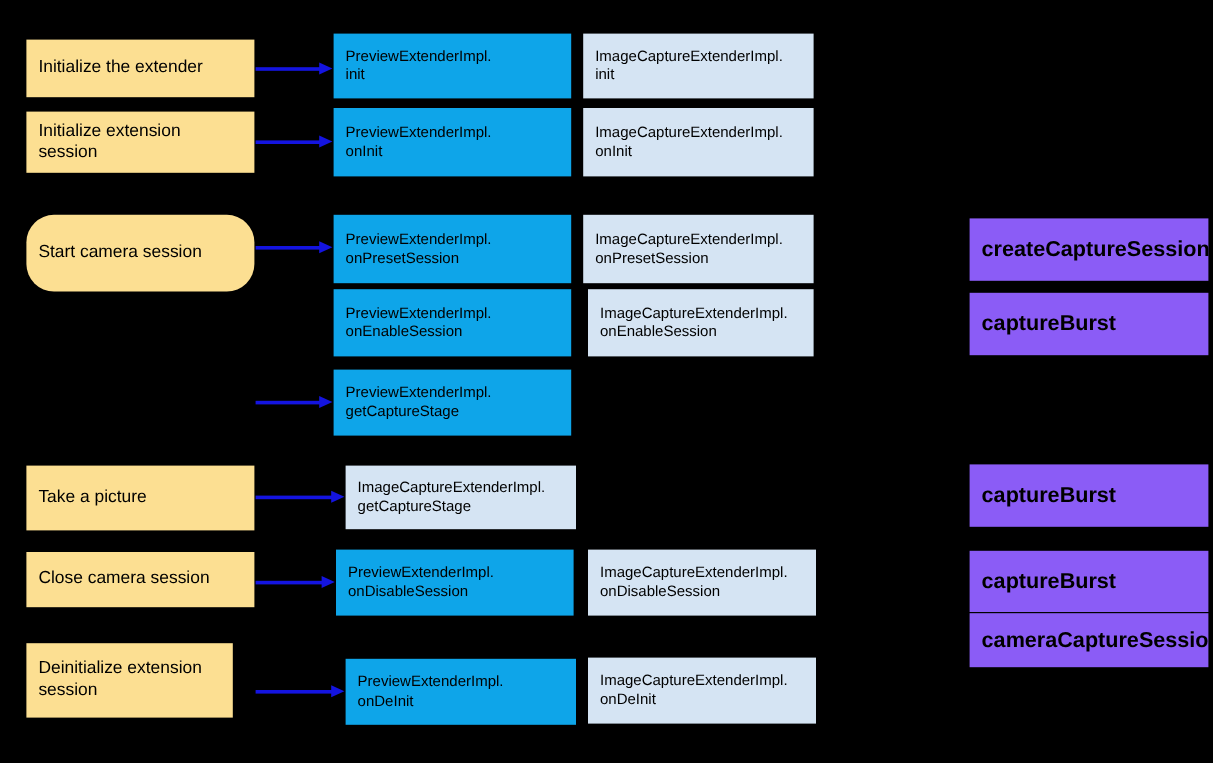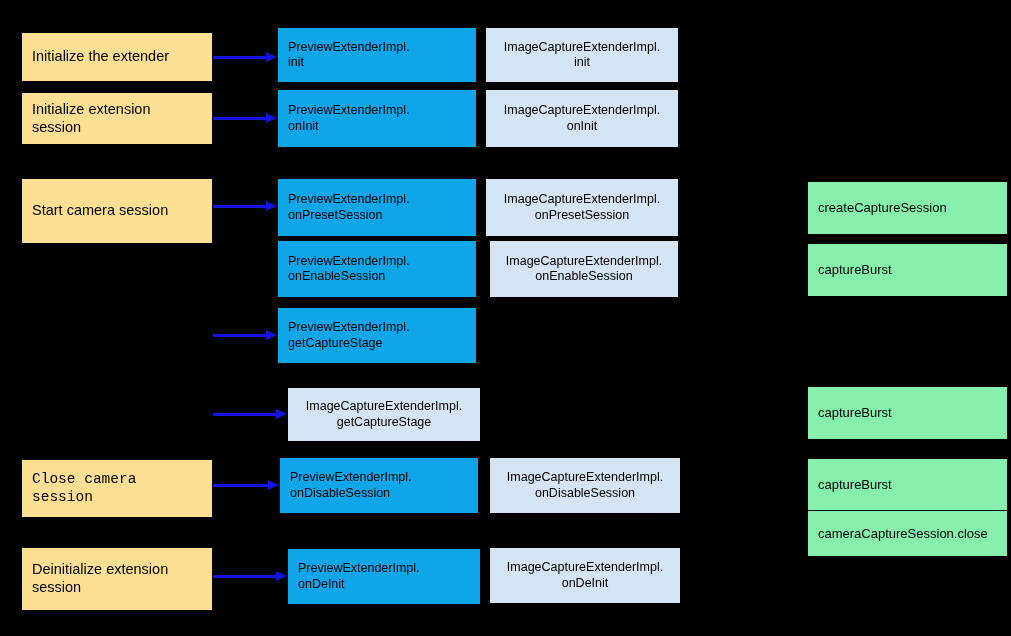--- a/index.html
+++ b/index.html
@@ -29,25 +29,25 @@
     background: #fcdf92;
     font-size: 14.5px;
   }
   .box-preview {
     background: #0ea5e9;
     font-size: 12.5px;
   }
   .box-imagecapture {
     background: #d5e4f3;
     font-size: 12.5px;
-    text-align: center;
   }
   .box-camera {
-    background: #86efac;
-    font-size: 13px;
+    background: #8b5cf6;
+    font-size: 18px;
+    font-weight: bold;
   }
   .cls {
     display: block;
     font-weight: normal;
     white-space: nowrap;
   }
   .mth {
     display: block;
     font-weight: normal;
     white-space: nowrap;
@@ -81,27 +81,30 @@
 <body>
 
 <div id="canvas">
     <div class="box box-stage" style="left: 22px; top: 33px; width: 190px; height: 48px;">
       <span class="lbl">Initialize the extender</span>
     </div>
     <div class="box box-stage" style="left: 22px; top: 93px; width: 190px; height: 51px;">
       <span class="lbl">Initialize extension
 session</span>
     </div>
-    <div class="box box-stage" style="left: 22px; top: 179px; width: 190px; height: 64px;">
+    <div class="box box-stage" style="left: 22px; top: 179px; width: 190px; height: 64px; border-radius: 23px;">
       <span class="lbl">Start camera session</span>
     </div>
-    <div class="box box-stage" style="left: 22px; top: 460px; width: 190px; height: 57px; font-family: Liberation Mono, monospace;">
+    <div class="box box-stage" style="left: 22px; top: 388px; width: 190px; height: 54px;">
+      <span class="lbl">Take a picture</span>
+    </div>
+    <div class="box box-stage" style="left: 22px; top: 460px; width: 190px; height: 46px;">
       <span class="lbl">Close camera session</span>
     </div>
-    <div class="box box-stage" style="left: 22px; top: 548px; width: 190px; height: 62px;">
+    <div class="box box-stage" style="left: 22px; top: 536px; width: 172px; height: 62px;">
       <span class="lbl">Deinitialize extension
 session</span>
     </div>
     <div class="arrow" style="left: 213px; top: 52px; width: 64px;">
       <div class="shaft" style="width: 54px;"></div>
       <div class="head" style="left: 53px;"></div>
     </div>
     <div class="arrow" style="left: 213px; top: 113px; width: 64px;">
       <div class="shaft" style="width: 54px;"></div>
       <div class="head" style="left: 53px;"></div>

